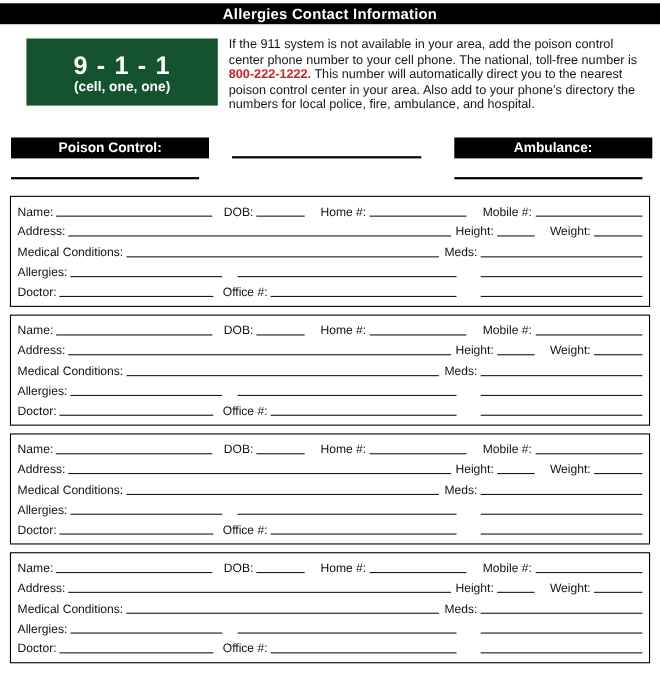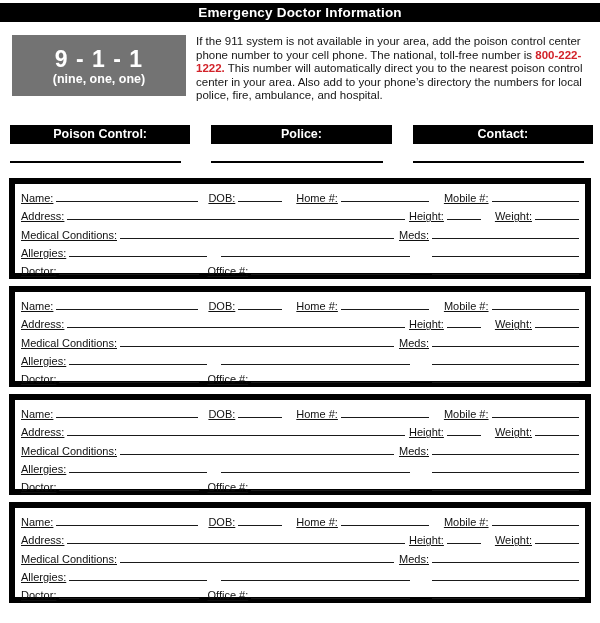--- a/index.html
+++ b/index.html
@@ -12,80 +12,78 @@
   .bar {
     background:#000; color:#fff; height:19px; width:100%;
     display:flex; align-items:center; justify-content:center;
     font-weight:bold; font-size:13.5px; letter-spacing:.2px;
   }
   .bar.top { margin-top:3px; }
   .bar.family { height:20px; }
   
   .sec911 { display:flex; gap:10px; margin:13px 8px 0 12px; }
   .redbox {
-    flex:0 0 174px; height:61px; background:#737373; color:#fff;
+    flex:0 0 174px; height:61px; background:#14532d; color:#fff;
     display:flex; flex-direction:column; align-items:center; justify-content:center;
-    text-align:center; padding-top:1px;
+    text-align:center; padding-top:1px;margin-left:12px;
   }
   .redbox .num { font-size:23px; font-weight:bold; line-height:25px; letter-spacing:1px; }
   .redbox .words { font-size:12.5px; font-weight:bold; line-height:14px; }
   .redbox .system { font-size:13px; font-weight:bold; line-height:16px; white-space:nowrap; }
   .para { flex:1; font-size:11.5px; line-height:13.5px; color:#161616; }
   .para .red { color:#d2232a; font-weight:bold; }
   
   .contacts { display:flex; gap:21px; margin:22px 7px 0 10px; }
   .ccol { flex:1; }
   .cbox {
     background:#000; color:#fff; height:19px;
     display:flex; align-items:center; justify-content:center;
     font-weight:bold; font-size:12.5px;
   }
   .cline { margin-top:17px; width:95%; border-bottom:2px solid #000; height:2px; }
   .contacts-wrap { margin-bottom:15px; }
   
   .members { margin:8px 9px 0 9px; }
   .member {
-    border:6px solid #000000; height:101px; margin-bottom:7px;
+    border:1px solid #000000; height:101px; margin-bottom:7px;
     padding:4px 6px 2px 6px;
-    text-decoration:underline;
   }
   .frow { display:flex; align-items:flex-end; height:18.4px; font-size:11px; }
   .lbl { white-space:nowrap; padding-bottom:2px; color:#111; }
   .ln { border-bottom:1px solid #1a1a1a; height:1px; margin-bottom:4px; margin-left:3px; }
   .grow { flex:1; }
 </style>
 </head>
 <body>
 
 <div class="page">
 
   <div class="bar top">
-    <span>Emergency Doctor Information</span>
+    <span>Allergies Contact Information</span>
   </div>
 
   <div class="sec911">
     <div class="redbox">
       <div class="num">9 - 1 - 1</div>
-      <div class="words">(nine, one, one)</div>
+      <div class="words">(cell, one, one)</div>
     </div>
     <div class="para"><span>If the 911 system is not available in your area, add the poison control center phone number to your cell phone. The national, toll-free number is </span><span class="red">800-222-1222.</span><span> This number will automatically direct you to the nearest poison control center in your area. Also add to your phone’s directory the numbers for local police, fire, ambulance, and hospital.</span></div>
   </div>
 
   <div class="contacts-wrap">
     <div class="contacts">
       <div class="ccol">
         <div class="cbox">Poison Control:</div>
         <div class="cline"></div>
       </div>
       <div class="ccol">
-        <div class="cbox">Police:</div>
         <div class="cline"></div>
       </div>
       <div class="ccol">
-        <div class="cbox">Contact:</div>
+        <div class="cbox">Ambulance:</div>
         <div class="cline"></div>
       </div>
     </div>
   </div>
 
 
   <div class="members">
 
     <div class="member">
       <div class="frow">

